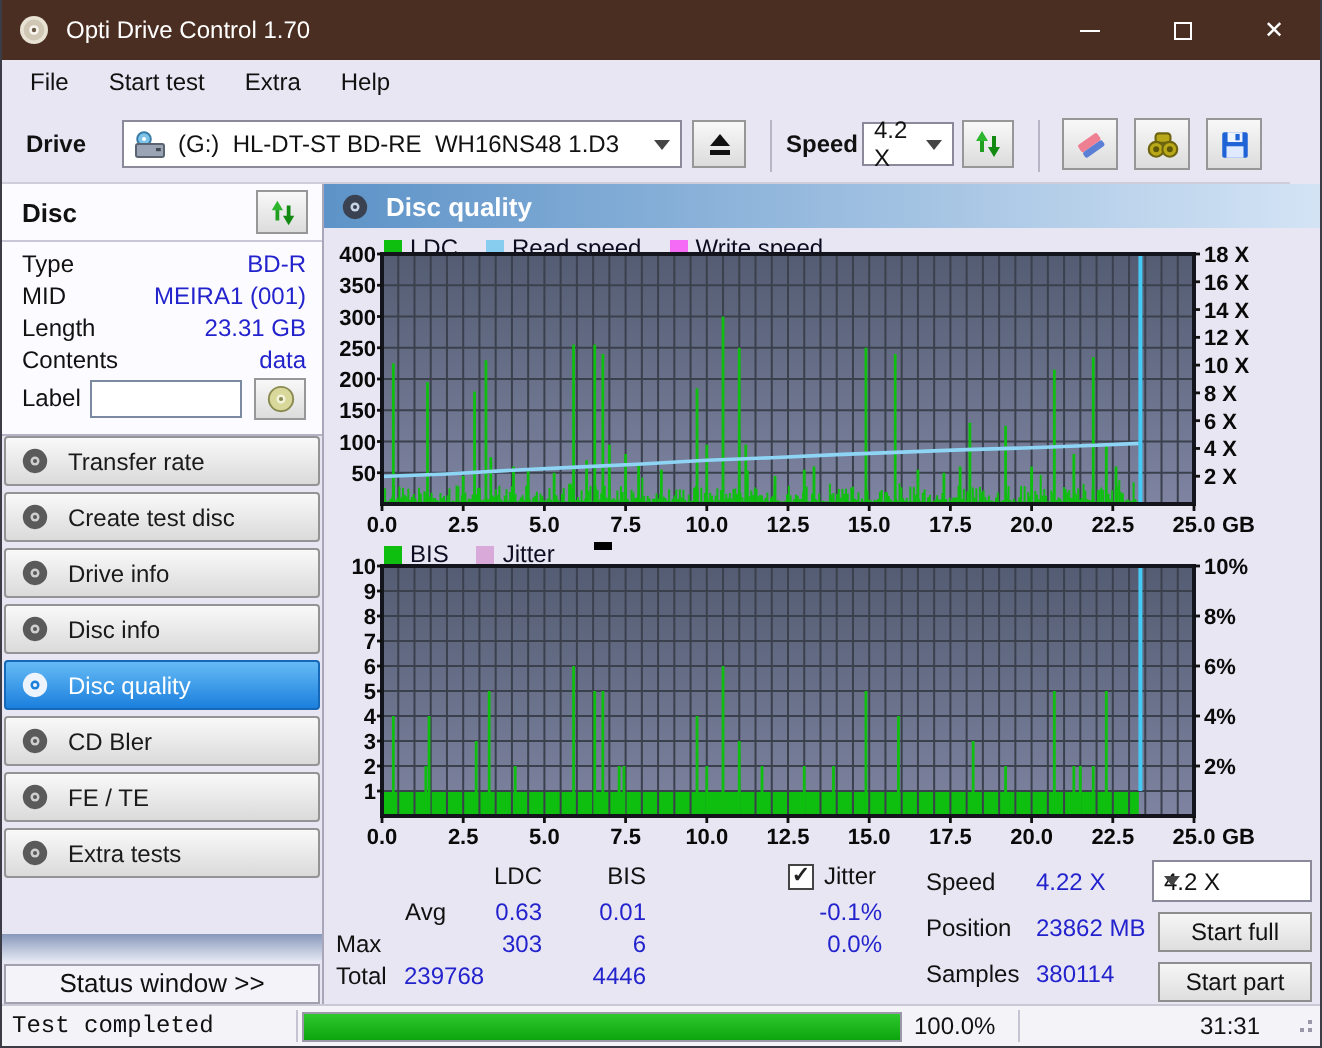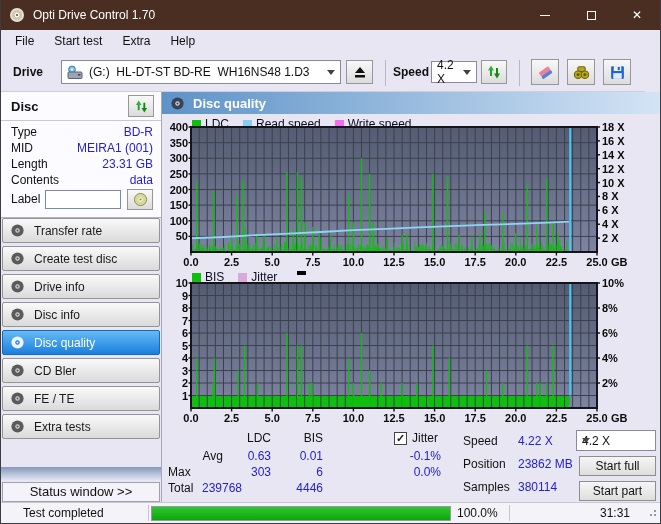--- a/index.html
+++ b/index.html
@@ -1068,21 +1068,21 @@
         <div class="combo sel2">
           <span>4.2 X</span>
           <span class="chev"></span>
         </div>
         <div class="sbtn" style="top: 26px;">Start full</div>
         <div class="sbtn" style="top: 51px;">Start part</div>
       </div>
   </div>
 
   <div class="statusbar">
-    <span style="position:absolute;left:22px;top:3px;">Test completed</span>
+    <span style="position:absolute;left:5px;top:3px;font-family:Liberation Mono, monospace;">Test completed</span>
     <div class="sb-sep" style="left:147px;"></div>
     <div class="progress">
         <div class="pfill" id="pfill" style="width: 100%;"></div>
       </div>
     <span style="position:absolute;left:456px;top:3px;">100.0%</span>
     <div class="sb-sep" style="left:508px;"></div>
     <span style="position:absolute;right:30px;top:3px;">31:31</span>
     <span class="grip"><svg width="12" height="12" viewBox="0 0 12 12">
           <g fill="#9a98a8">
             <rect x="8" y="8" width="2" height="2"></rect>

